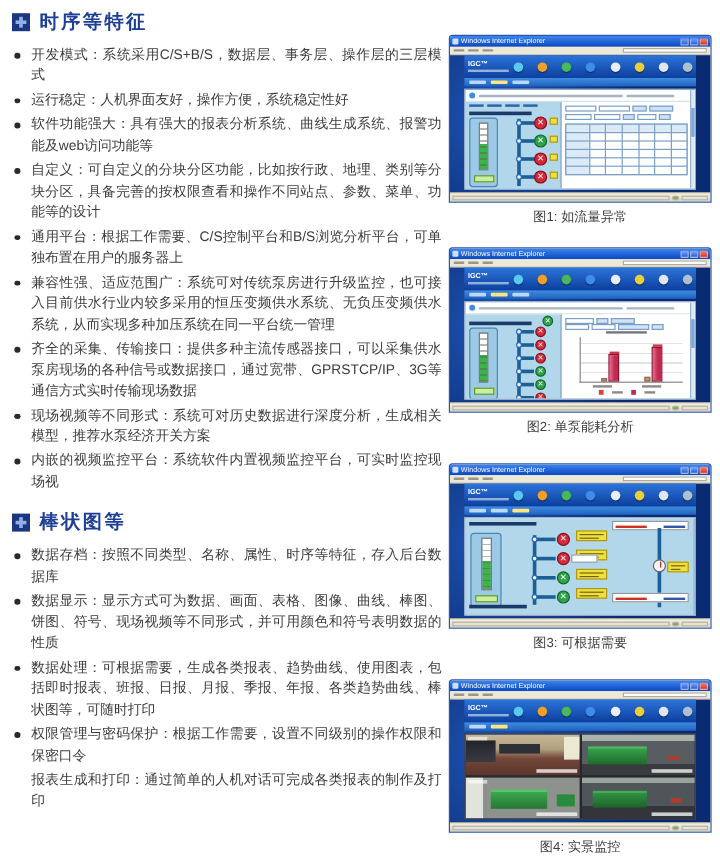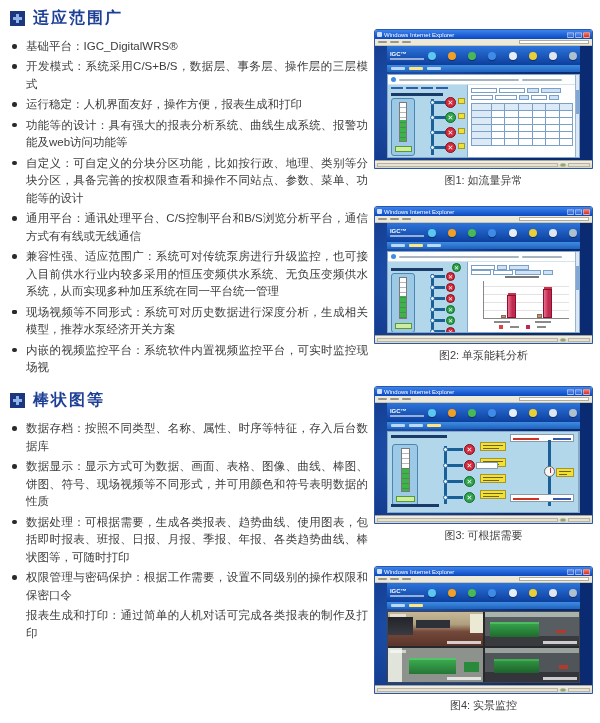--- a/index.html
+++ b/index.html
@@ -135,30 +135,30 @@
   .cam4 .mach { position:absolute; left:10%; top:32%; width:48%; height:42%; background:linear-gradient(#2f9140,#1d622b); border-top:2px solid #3fae52; }
   .cam4 .bit { position:absolute; right:12%; top:50%; width:9%; height:12%; background:#b23a2a; }
 </style>
 </head>
 <body>
 
 <div class="left-col">
 
   <div class="section-header">
     <span class="plus-icon"></span>
-    <span class="section-title">适应范围广</span>
+    <span class="section-title">时序等特征</span>
   </div>
   <ul class="features">
-    <li class="feature"><span class="dot"></span><span>基础平台：IGC_DigitalWRS®</span></li>
     <li class="feature"><span class="dot"></span><span>开发模式：系统采用C/S+B/S，数据层、事务层、操作层的三层模式</span></li>
-    <li class="feature"><span class="dot"></span><span>运行稳定：人机界面友好，操作方便，报表生成和打印</span></li>
-    <li class="feature"><span class="dot"></span><span>功能等的设计：具有强大的报表分析系统、曲线生成系统、报警功能及web访问功能等</span></li>
+    <li class="feature"><span class="dot"></span><span>运行稳定：人机界面友好，操作方便，系统稳定性好</span></li>
+    <li class="feature"><span class="dot"></span><span>软件功能强大：具有强大的报表分析系统、曲线生成系统、报警功能及web访问功能等</span></li>
     <li class="feature"><span class="dot"></span><span>自定义：可自定义的分块分区功能，比如按行政、地理、类别等分块分区，具备完善的按权限查看和操作不同站点、参数、菜单、功能等的设计</span></li>
-    <li class="feature"><span class="dot"></span><span>通用平台：通讯处理平台、C/S控制平台和B/S浏览分析平台，通信方式有有线或无线通信</span></li>
+    <li class="feature"><span class="dot"></span><span>通用平台：根据工作需要、C/S控制平台和B/S浏览分析平台，可单独布置在用户的服务器上</span></li>
     <li class="feature"><span class="dot"></span><span>兼容性强、适应范围广：系统可对传统泵房进行升级监控，也可接入目前供水行业内较多采用的恒压变频供水系统、无负压变频供水系统，从而实现多种加压系统在同一平台统一管理</span></li>
+    <li class="feature"><span class="dot"></span><span>齐全的采集、传输接口：提供多种主流传感器接口，可以采集供水泵房现场的各种信号或数据接口，通过宽带、GPRSTCP/IP、3G等通信方式实时传输现场数据</span></li>
     <li class="feature"><span class="dot"></span></li>
     <li class="feature"><span class="dot"></span><span>现场视频等不同形式：系统可对历史数据进行深度分析，生成相关模型，推荐水泵经济开关方案</span></li>
     <li class="feature"><span class="dot"></span><span>内嵌的视频监控平台：系统软件内置视频监控平台，可实时监控现场视</span></li>
   </ul>
 
   <div class="section-2">
     <div class="section-header">
       <span class="plus-icon"></span>
       <span class="section-title">棒状图等</span>
     </div>

